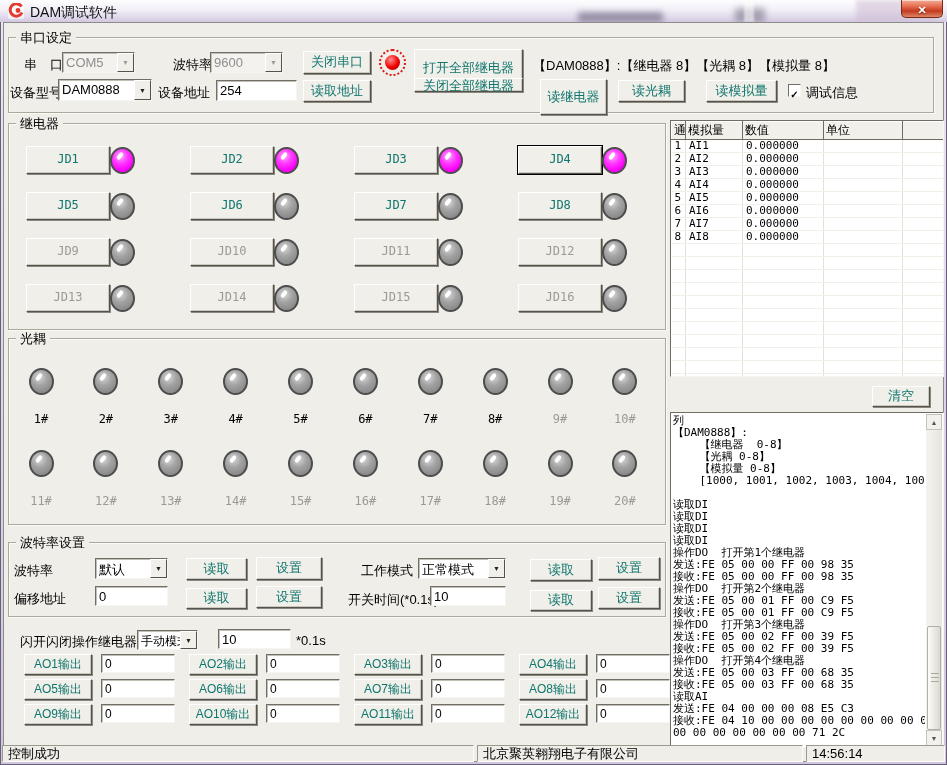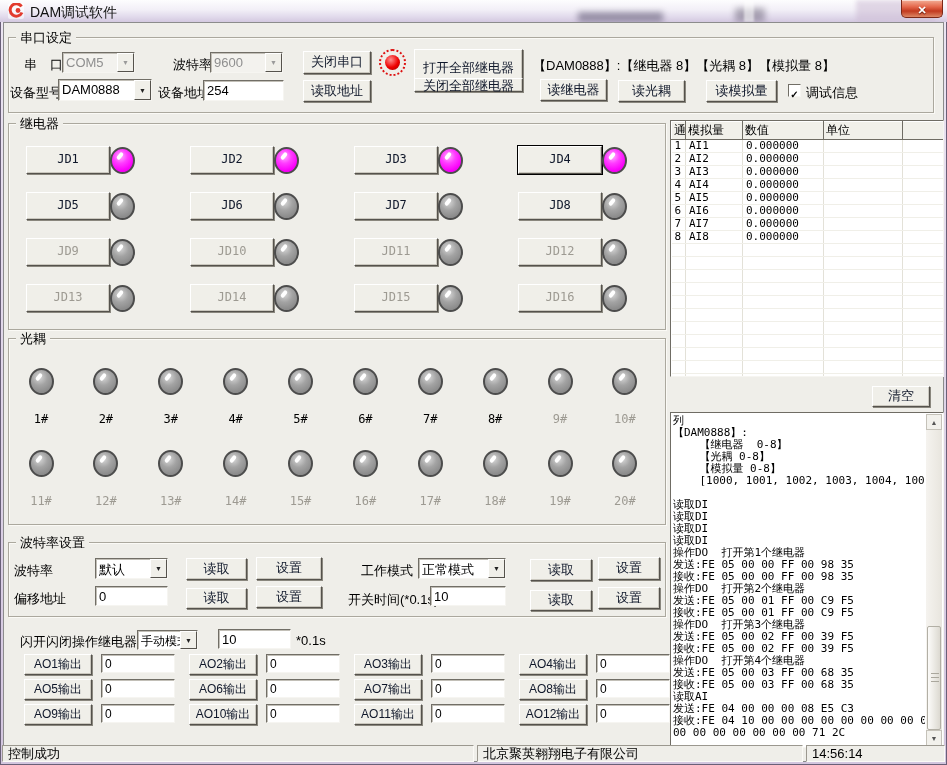--- a/index.html
+++ b/index.html
@@ -9,21 +9,21 @@
   .smudge{position:absolute}
   .title-text{position:absolute;left:30px;top:4px;font-size:14px;color:#111;white-space:nowrap}
   .app-icon{position:absolute;left:8px;top:3px;width:16px;height:16px}
   .close-btn{position:absolute;left:901px;top:0;width:42px;height:18px;border-radius:0 0 5px 5px;background:linear-gradient(180deg,#f3af97 0%,#e4674b 40%,#c23a20 65%,#dd8765 100%);border:1px solid #7c2817;border-top:none;box-shadow:inset 0 1px 0 rgba(255,255,255,.55);text-align:center;cursor:default}
   .close-x{color:#fff;font-size:11px;font-weight:bold;line-height:16px;text-shadow:0 1px 1px #5e1505}
   .main{position:absolute;left:3px;top:22px;width:941px;height:740px;background:#efeee9;border:1px solid #8c8c8c}
   .group{position:absolute;border:1px solid #aba89e;box-shadow:1px 1px 0 #fbfaf6,inset 1px 1px 0 #fbfaf6}
   .group-title{position:absolute;top:-8px;left:7px;background:#efeee9;padding:0 4px;font-size:13px;line-height:15px;white-space:nowrap}
   .label{position:absolute;font-size:13px;color:#000;white-space:nowrap}
   .abs{position:absolute}
-  .btn{background:#f0efe9;border:1px solid;border-color:#ffffff #55524c #55524c #ffffff;box-shadow:1px 1px 0 #8a877e,inset -1px -1px 0 #cbc8bf;font-family:inherit;font-size:13px;color:#0f172a;text-align:center;cursor:default;line-height:1.1}
+  .btn{background:#f0efe9;border:1px solid;border-color:#ffffff #55524c #55524c #ffffff;box-shadow:1px 1px 0 #8a877e,inset -1px -1px 0 #cbc8bf;font-family:inherit;font-size:13px;color:#0f766e;text-align:center;cursor:default;line-height:1.1}
   .btn.default{outline:1px solid #000}
   .btn.disabled{color:#9d9a92}
   .input{background:#fff;border:1px solid;border-color:#716e66 #f6f5f1 #f6f5f1 #716e66;box-shadow:inset 1px 1px 0 #c2bfb7;font-size:13px;padding:1px 3px;font-family:inherit}
   .combo{display:flex;align-items:stretch;background:#fff;border:1px solid;border-color:#716e66 #f6f5f1 #f6f5f1 #716e66;box-shadow:inset 1px 1px 0 #c2bfb7}
   .combo-text{flex:1;font-size:13px;padding:2px 3px;white-space:nowrap;overflow:hidden}
   .combo-arrow{width:17px;background:#f0efe9;border:1px solid;border-color:#fff #55524c #55524c #fff;display:flex;align-items:center;justify-content:center}
   .combo-arrow::after{content:"▼";font-size:7px;color:#222}
   .combo.disabled{background:#f3f2ee}
   .combo.disabled .combo-text{color:#8f8f8f}
   .combo.disabled .combo-arrow::after{color:#9a9a9a}
@@ -102,24 +102,24 @@
     </div>
   <button class="btn abs" style="left:414px;top:49px;width:109px;height:38px">打开全部继电器</button>
   <span class="label" style="left:533px;top:57px">【DAM0888】:【继电器  8】【光耦 8】【模拟量 8】</span>
 
   <span class="label" style="left:10px;top:84px">设备型号</span>
   <div class="combo abs" style="left:58px;top:79px;width:94px;height:22px">
     <span class="combo-text">DAM0888</span>
     <span class="combo-arrow"></span>
   </div>
   <span class="label" style="left:158px;top:84px">设备地址</span>
-  <input class="input abs" style="left: 203px; top: 80px; width: 81px; height: 21px;" value="254">
+  <input class="input abs" style="left: 216px; top: 80px; width: 81px; height: 21px;" value="254">
   <button class="btn abs" style="left:303px;top:80px;width:68px;height:22px">读取地址</button>
   <button class="btn abs" style="left:414px;top:78px;width:109px;height:14px">关闭全部继电器</button>
-  <button class="btn abs" style="left:540px;top:79px;width:67px;height:22px">读继电器</button>
+  <button class="btn abs" style="left:540px;top:79px;width:67px;height:36px">读继电器</button>
   <button class="btn abs" style="left:618px;top:80px;width:67px;height:22px">读光耦</button>
   <button class="btn abs" style="left:706px;top:80px;width:71px;height:22px">读模拟量</button>
   <div class="checkbox"></div>
   <span class="label" style="left:806px;top:84px">调试信息</span>
 
   <div class="group" style="left:8px;top:123px;width:658px;height:207px">
     <span class="group-title">继电器</span>
   </div>
   <div class="relay-grid">
       <div class="relay-cell">

